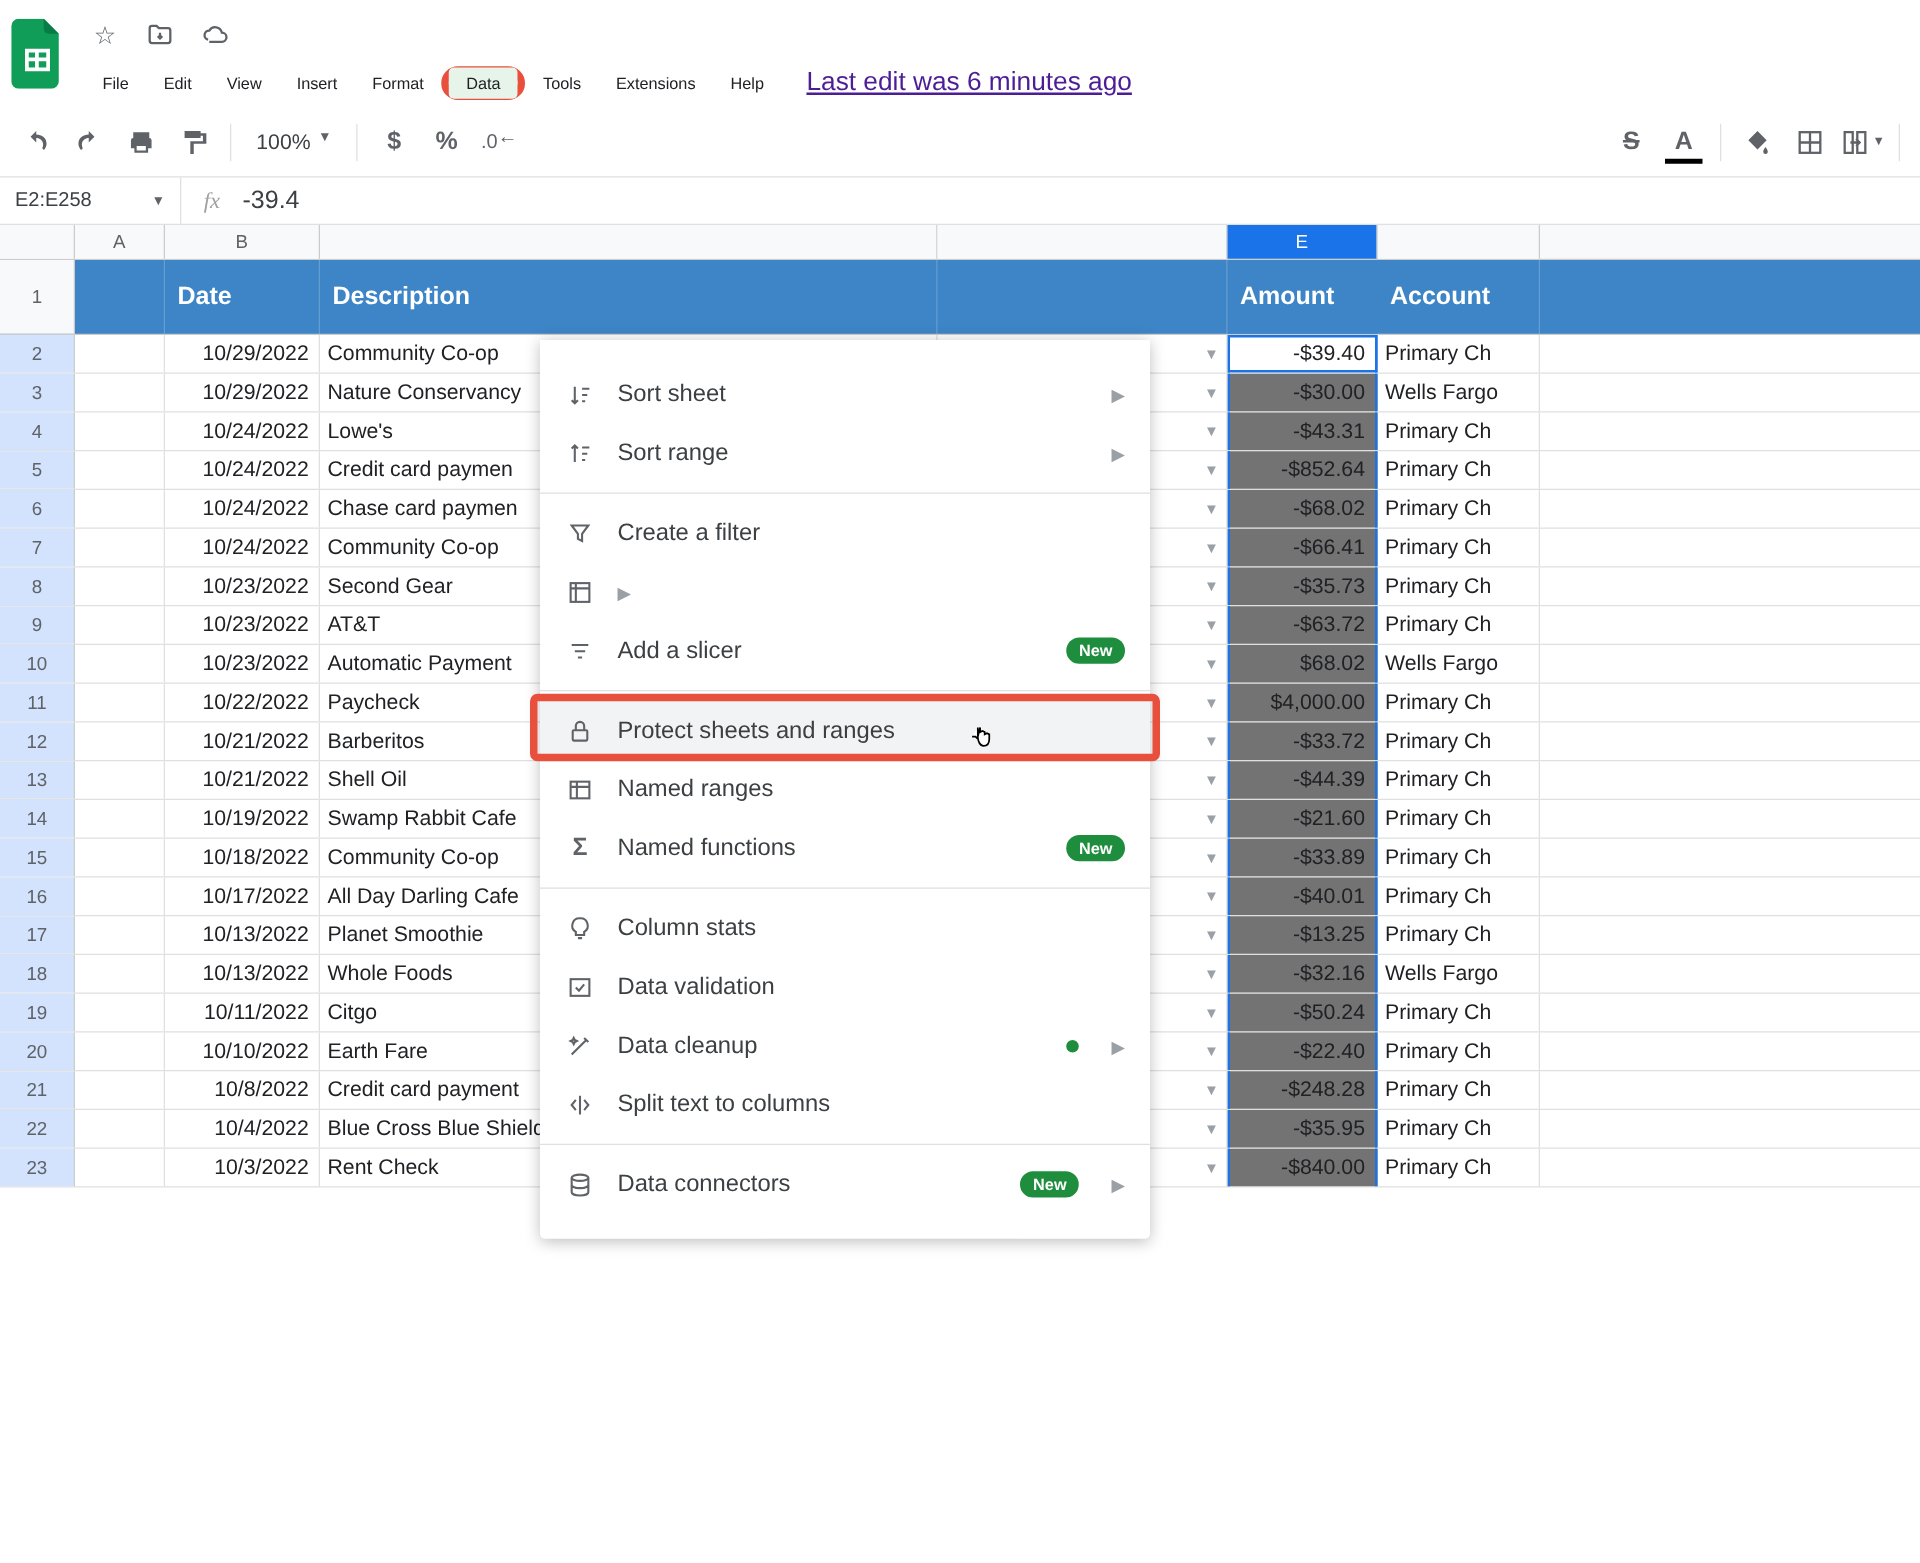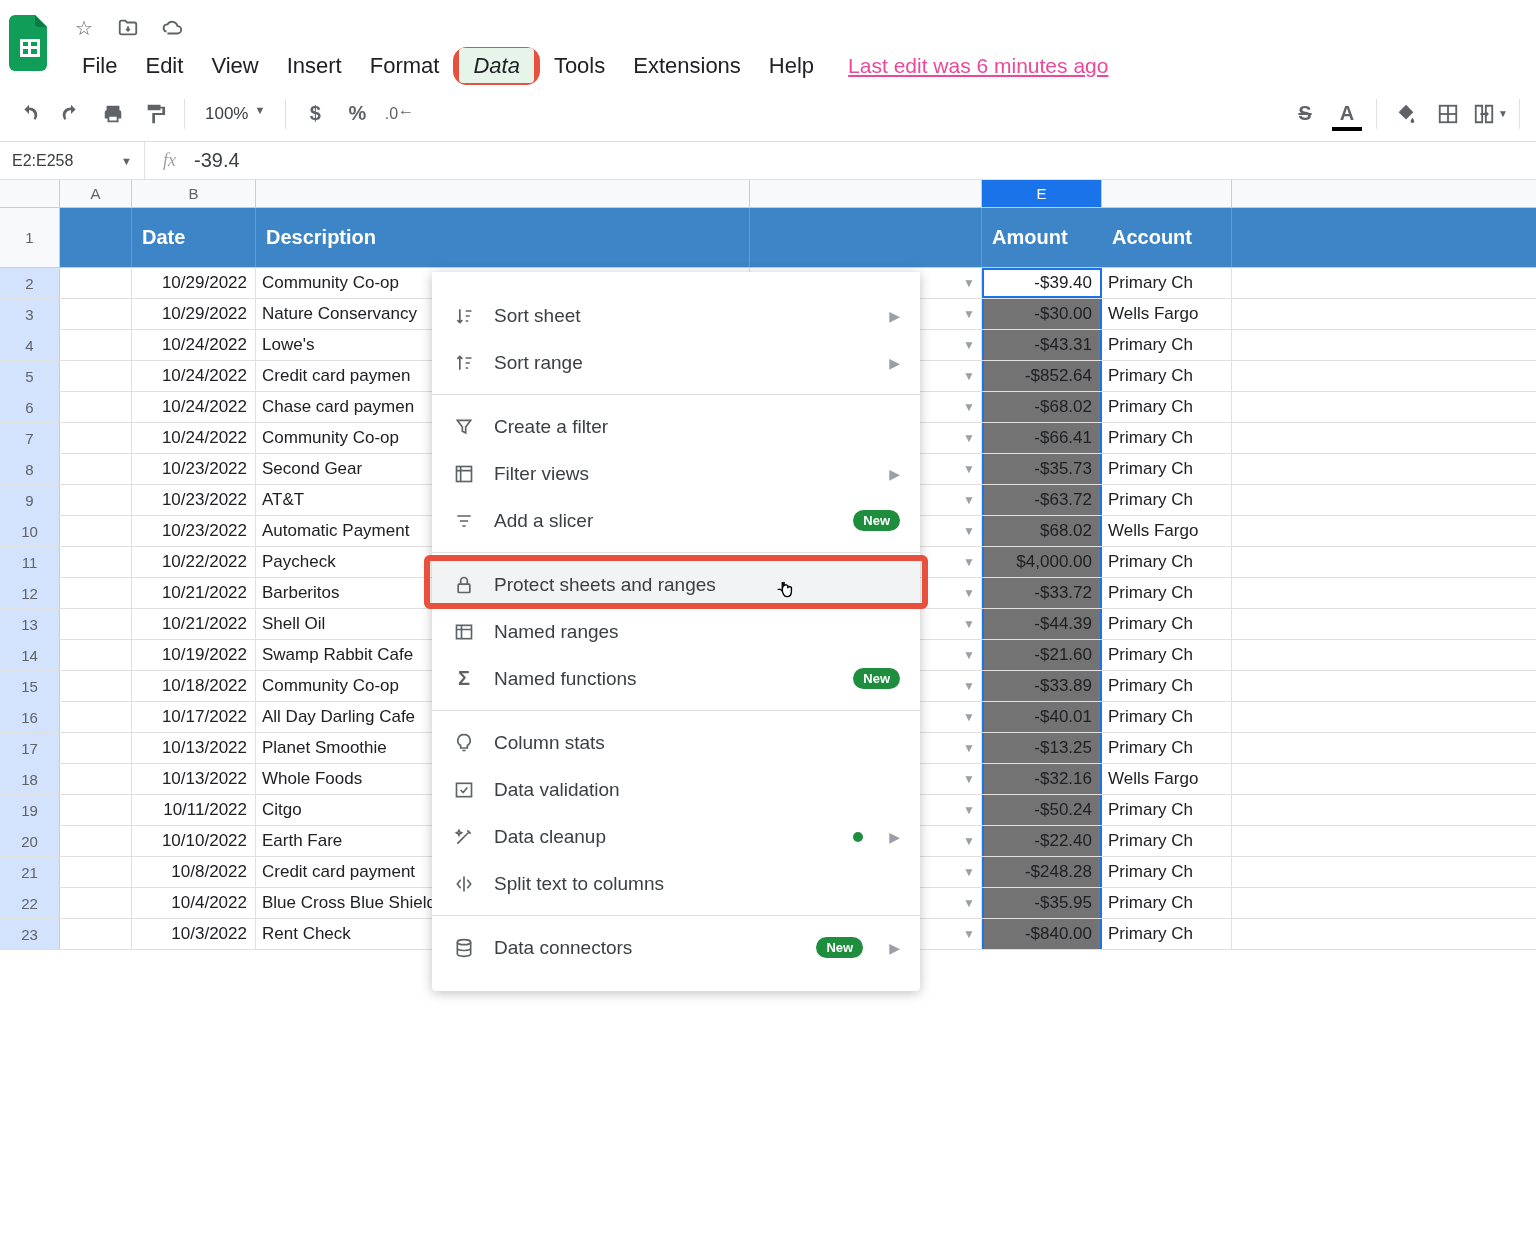--- a/index.html
+++ b/index.html
@@ -6,24 +6,24 @@
   body { font-family: Arial, "Helvetica Neue", sans-serif; font-size: 13px; color: #202124; background: #fff; overflow: hidden; width: 1536px; height: 1250px; }
   
   .header-top { display: flex; align-items: flex-start; padding: 8px 4px 0; }
   .logo { width: 52px; height: 70px; display: flex; align-items: center; justify-content: center; }
   .logo-svg { width: 42px; height: 56px; }
   .title-area { flex: 1; padding-left: 12px; }
   .doc-title-row { display: flex; align-items: center; gap: 12px; height: 40px; }
   .doc-title { font-size: 27px; color: #3c4043; padding: 2px 6px; }
   .title-icon { color: #5f6368; font-size: 20px; width: 32px; height: 32px; display:flex; align-items:center; justify-content:center; }
   .menubar { display: flex; align-items: center; gap: 0; height: 36px; }
-  .menu-item { font-size: 22px; color: #202124; padding: 5px 14px; border-radius: 4px; cursor: pointer; }
+  .menu-item { font-size: 13px; color: #202124; padding: 5px 14px; border-radius: 4px; cursor: pointer; }
   .menu-item.active { background: #e6f4ea; }
-  .menu-highlight-box { border: 6px solid #e84f3d; border-radius: 14px; padding: 0; font-style: italic; }
-  .last-edit { font-size: 21px; color: #ec4899; text-decoration: underline; margin-left: 20px; }
+  .menu-highlight-box { border: 6px solid #e84f3d; border-radius: 14px; padding: 0; }
+  .last-edit { font-size: 21px; color: #4c1d95; text-decoration: underline; margin-left: 20px; }
 
   .toolbar { display: flex; align-items: center; height: 56px; border-bottom: 1px solid #e0e0e0; padding: 0 10px; gap: 4px; margin-top: 2px; }
   .tb-btn { width: 38px; height: 38px; display:flex; align-items:center; justify-content:center; color:#5f6368; border-radius:4px; }
   .tb-sep { width:1px; height:30px; background:#e0e0e0; margin:0 6px; }
   .zoom { font-size: 17px; color:#3c4043; padding:4px 10px; display:flex; align-items:flex-start; gap:6px;}
   .underline-a { position:relative; }
   .underline-a::after { content:''; position:absolute; left:4px; right:4px; bottom:2px; height:4px; background:#000; }
 
   .formula-bar { display:flex; align-items:center; height:38px; border-bottom:1px solid #e0e0e0; }
   .name-box { width:145px; padding:0 12px; font-size:16px; color:#3c4043; display:flex; align-items:center; justify-content:space-between; border-right:1px solid #e0e0e0; height:100%; }
@@ -456,21 +456,20 @@
         </span>
         <span class="dm-label">Create a filter</span>
       </div>
     <div class="dm-item">
         <span class="dm-icon">
           <svg width="20" height="20" viewBox="0 0 24 24" fill="none" stroke="#5f6368" stroke-width="2">
             <rect x="3" y="3" width="18" height="18"></rect>
             <path d="M3 8h18M8 3v18"></path>
           </svg>
         </span>
-        <span class="dm-label">Filter views</span>
         <span class="dm-sub">▶</span>
       </div>
     <div class="dm-item">
         <span class="dm-icon">
           <svg width="20" height="20" viewBox="0 0 24 24" fill="none" stroke="#5f6368" stroke-width="2">
             <path d="M4 6h16M7 12h10M10 18h4"></path>
           </svg>
         </span>
         <span class="dm-label">Add a slicer</span>
         <span class="badge-new">New</span>

